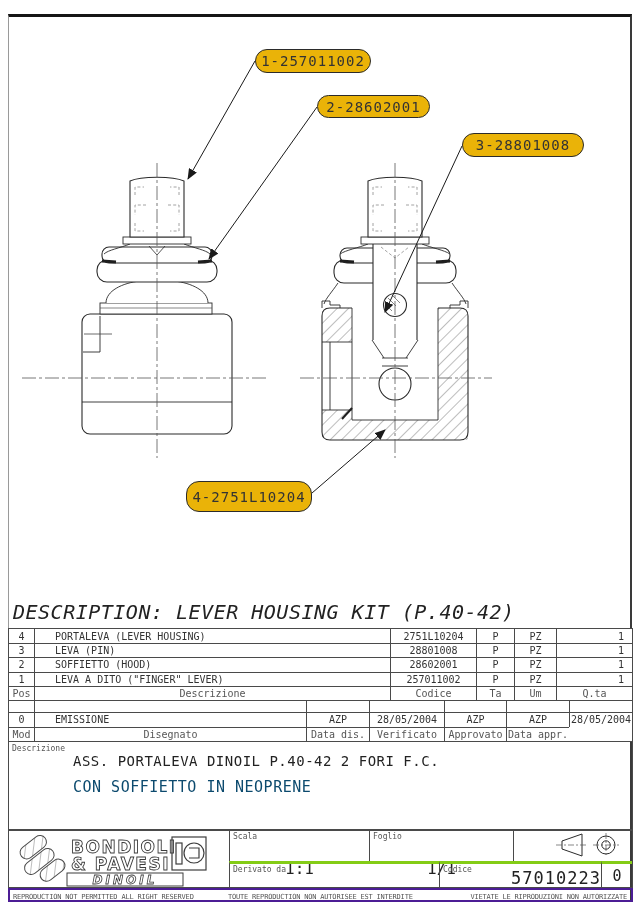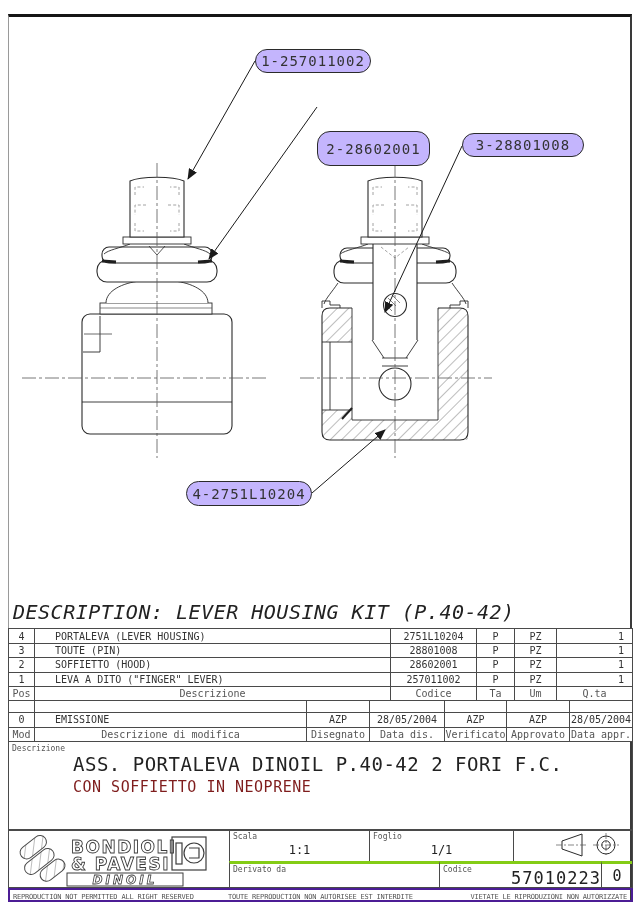--- a/index.html
+++ b/index.html
@@ -6,21 +6,21 @@
   #page{position:relative;width:640px;height:905px;background:#fff;overflow:hidden;
         font-family:"DejaVu Sans Mono",monospace;color:#222;}
   
   #frame{position:absolute;left:8px;top:14px;width:624px;height:888px;box-sizing:border-box;
          border-top:3px solid #151515;border-right:2px solid #3a3a3a;
          border-bottom:2px solid #3a3a3a;border-left:1px solid #9a9a9a;}
   
   #drawing{position:absolute;left:0;top:0;}
   
   .callout{position:absolute;box-sizing:border-box;border:1.4px solid #2b2b2b;border-radius:13px;
-           background:#c4b5fd;display:flex;align-items:center;justify-content:center;
+           background:#eab308;display:flex;align-items:center;justify-content:center;
            font-size:14px;letter-spacing:1px;color:#333;}
   
   #descTitle{position:absolute;left:13px;top:600px;font-size:20px;font-style:italic;
              letter-spacing:0.5px;color:#222;}
   
   .tbl{position:absolute;box-sizing:border-box;border:1px solid #4a4a4a;display:grid;background:#fff;}
   .tbl .c{box-sizing:border-box;border-left:1px solid #4a4a4a;border-top:1px solid #4a4a4a;
           display:flex;align-items:center;justify-content:center;font-size:10px;color:#333;
           overflow:hidden;white-space:nowrap;}
   .tbl .c.first-col{border-left:none;}
@@ -31,38 +31,38 @@
   #partsTable{left:8px;top:628px;width:625px;height:73px;
               grid-template-columns:25px 356px 86px 38px 42px 1fr;
               grid-template-rows:repeat(5,1fr);}
   #revTable{left:8px;top:700px;width:625px;height:42px;
             grid-template-columns:25px 272px 63px 75px 62px 63px 1fr;
             grid-template-rows:11px 1fr 1fr;}
   
   #descBlock{position:absolute;left:8px;top:741px;width:625px;height:89px;box-sizing:border-box;
              border:1px solid #4a4a4a;}
   #descBlock .lbl{position:absolute;left:3px;top:2px;font-size:8px;color:#555;}
-  #descBlock .big1{position:absolute;left:64px;top:11px;font-size:19px;letter-spacing:0.5px;color:#222;}
-  #descBlock .big2{position:absolute;left:64px;top:36px;font-size:15px;letter-spacing:0.5px;color:#7f1d1d;}
+  #descBlock .big1{position:absolute;left:64px;top:11px;font-size:14px;letter-spacing:0.5px;color:#222;}
+  #descBlock .big2{position:absolute;left:64px;top:36px;font-size:15px;letter-spacing:0.5px;color:#0c4a6e;}
   
   #titleBlock{position:absolute;left:8px;top:830px;width:625px;height:58px;box-sizing:border-box;
               border:1px solid #4a4a4a;}
   .tcell{position:absolute;box-sizing:border-box;border-left:1px solid #4a4a4a;border-top:3px solid #84cc16;}
   .tcell .lbl{position:absolute;left:3px;top:1px;font-size:8px;color:#555;}
   .tcell .val{position:absolute;width:100%;text-align:center;font-size:12px;color:#222;}
   #cellLogo{left:0;top:0;width:220px;height:56px;border:none;}
   #cellScala{left:220px;top:0;width:140px;height:30px;border-top:none;}
   #cellFoglio{left:360px;top:0;width:144px;height:30px;border-top:none;}
   #cellProj{left:504px;top:0;width:119px;height:30px;border-top:none;}
   #cellDerivato{left:220px;top:30px;width:210px;height:26px;}
   #cellCodice{left:430px;top:30px;width:162px;height:26px;}
   #cellRev{left:592px;top:30px;width:31px;height:26px;display:flex;align-items:center;justify-content:center;
            font-size:15px;color:#222;}
   #codiceVal{top:4px;font-size:17px;letter-spacing:1px;text-align:right;}
-  #scalaVal,#foglioVal{top:12px;font-size:12px;}
+  #scalaVal,#foglioVal{top:28px;font-size:16px;}
   
   #footer{position:absolute;left:8px;top:888px;width:625px;height:14px;box-sizing:border-box;
           border:2px solid #4c1d95;font-size:7px;color:#555;}
   #footer .f-left{position:absolute;left:3px;top:3px;letter-spacing:-0.2px;}
   #footer .f-center{position:absolute;left:218px;top:3px;letter-spacing:-0.2px;}
   #footer .f-right{position:absolute;right:4px;top:3px;letter-spacing:-0.2px;}
 </style>
 </head>
 <body>
 
@@ -162,42 +162,42 @@
       <line x1="255" y1="61" x2="188" y2="179" marker-end="url(#arw)"></line>
       <line x1="317" y1="107" x2="209" y2="259" marker-end="url(#arw)"></line>
       <line x1="462" y1="146" x2="385" y2="312" marker-end="url(#arw)"></line>
       <line x1="312" y1="493" x2="385" y2="430" marker-end="url(#arw)"></line>
     </g>
   </svg>
 
   <div class="callout" style="left:255px;top:49px;width:116px;height:24px;">
     <span>1-257011002</span>
   </div>
-  <div class="callout" style="left:317px;top:95px;width:113px;height:35px;margin-top:36px;">
+  <div class="callout" style="left:317px;top:95px;width:113px;height:23px;">
     <span>2-28602001</span>
   </div>
   <div class="callout" style="left:462px;top:133px;width:122px;height:24px;">
     <span>3-28801008</span>
   </div>
-  <div class="callout" style="left:186px;top:481px;width:126px;height:25px;">
+  <div class="callout" style="left:186px;top:481px;width:126px;height:31px;">
     <span>4-2751L10204</span>
   </div>
 
   <div id="descTitle">DESCRIPTION: LEVER HOUSING KIT (P.40-42)</div>
 
   <div id="partsTable" class="tbl">
     <div class="c first-col first-row">4</div>
     <div class="c left first-row">PORTALEVA (LEVER HOUSING)</div>
     <div class="c first-row">2751L10204</div>
     <div class="c first-row">P</div>
     <div class="c first-row">PZ</div>
     <div class="c right first-row">1</div>
 
     <div class="c first-col">3</div>
-    <div class="c left">TOUTE (PIN)</div>
+    <div class="c left">LEVA (PIN)</div>
     <div class="c">28801008</div>
     <div class="c">P</div>
     <div class="c">PZ</div>
     <div class="c right">1</div>
 
     <div class="c first-col">2</div>
     <div class="c left">SOFFIETTO (HOOD)</div>
     <div class="c">28602001</div>
     <div class="c">P</div>
     <div class="c">PZ</div>
@@ -230,21 +230,20 @@
 
     <div class="c first-col">0</div>
     <div class="c left">EMISSIONE</div>
     <div class="c">AZP</div>
     <div class="c">28/05/2004</div>
     <div class="c">AZP</div>
     <div class="c">AZP</div>
     <div class="c">28/05/2004</div>
 
     <div class="c first-col hdr">Mod</div>
-    <div class="c hdr">Descrizione di modifica</div>
     <div class="c hdr">Disegnato</div>
     <div class="c hdr">Data dis.</div>
     <div class="c hdr">Verificato</div>
     <div class="c hdr">Approvato</div>
     <div class="c hdr">Data appr.</div>
   </div>
 
   <div id="descBlock">
     <div class="lbl">Descrizione</div>
     <div class="big1">ASS. PORTALEVA DINOIL P.40-42 2 FORI F.C.</div>

